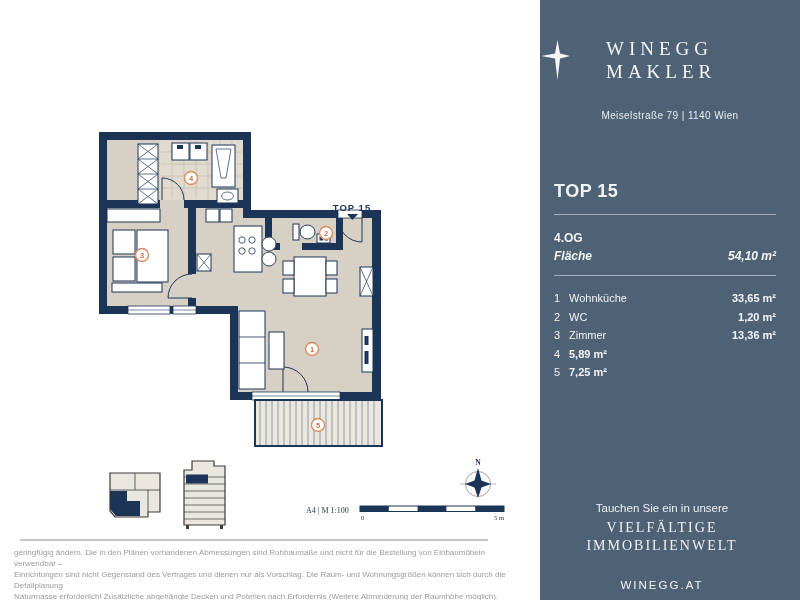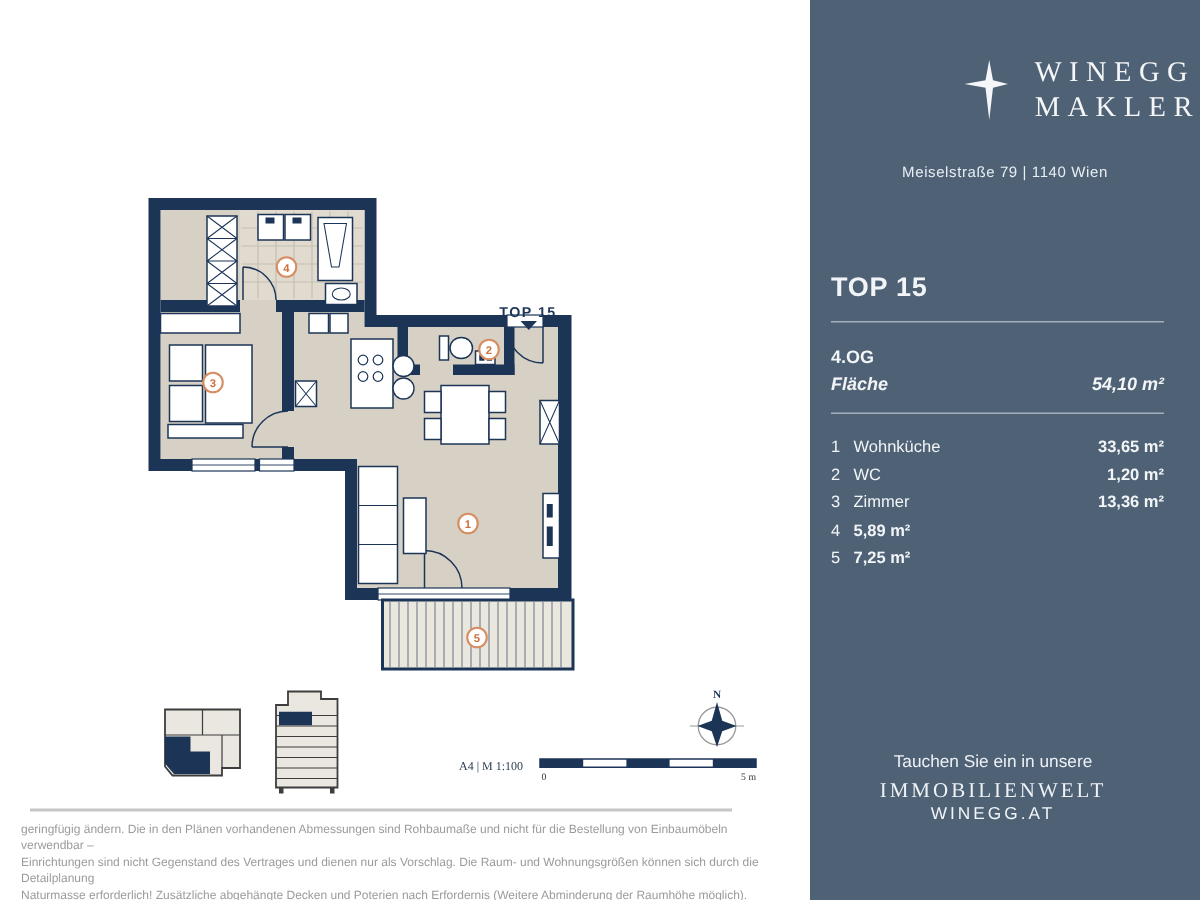--- a/index.html
+++ b/index.html
@@ -7,39 +7,39 @@
          font-family:"Liberation Sans",sans-serif;}
   
   .plan-panel{position:absolute;left:0;top:0;width:540px;height:600px;background:#fff;}
   .plan-panel svg{position:absolute;left:0;top:0;}
   .rule{position:absolute;left:20px;top:539px;width:468px;height:2px;background:#c6c6c6;}
   .disclaimer{position:absolute;left:14px;top:547px;width:496px;color:#9b9b9b;
               font-size:8px;line-height:11px;}
   
   .sidebar{position:absolute;left:540px;top:0;width:260px;height:600px;background:#4e6175;
            color:#f2f5f7;box-sizing:border-box;}
-  .logo{display:flex;align-items:center;justify-content:flex-end;gap:2px;margin-top:34px;}
+  .logo{display:flex;align-items:center;justify-content:flex-start;gap:20px;margin-top:34px;}
   .logo-text{font-family:"Liberation Serif",serif;font-size:19px;letter-spacing:5px;
              line-height:23px;color:#f4f6f8;}
   .address{text-align:center;font-size:10px;letter-spacing:.4px;margin-top:24px;color:#e9eef3;}
   .unit{padding:0 24px 0 14px;}
   .unit-title{font-size:18px;font-weight:bold;letter-spacing:.5px;margin-top:60px;}
   .divider{height:1px;background:rgba(238,243,248,.55);margin-top:12px;}
   .floor-line{font-size:12px;font-weight:bold;margin-top:16px;}
   .area-line{display:flex;justify-content:space-between;font-size:12px;font-weight:bold;margin-top:4px;font-style:italic;}
   .rooms{margin-top:13px;}
   .room-row{display:flex;font-size:11px;line-height:18.5px;}
   .room-nr{width:15px;flex:none;}
   .room-name{flex:1;}
   .room-area{text-align:right;font-weight:bold;}
   .footer{position:absolute;left:0;right:16px;top:502px;text-align:center;}
   .footer-intro{font-size:11.5px;color:#eef2f6;}
   .footer-serif{font-family:"Liberation Serif",serif;font-size:14px;letter-spacing:2px;
                 margin-top:5px;line-height:18px;color:#eef2f6;}
-  .footer-site{font-size:11.5px;letter-spacing:2px;margin-top:0;color:#f2f5f7;}
+  .footer-site{font-size:11.5px;letter-spacing:2px;margin-top:24px;color:#f2f5f7;}
   
   text{font-family:"Liberation Sans",sans-serif;}
   .sertext{font-family:"Liberation Serif",serif;}
 </style>
 </head>
 <body>
 
 <div class="stage">
 
   <div class="plan-panel">
@@ -258,18 +258,19 @@
         <div class="room-row">
           <span class="room-nr">5</span>
           <span class="room-area">7,25 m²</span>
         </div>
       </div>
     </div>
 
     <div class="footer">
       <div class="footer-intro">Tauchen Sie ein in unsere</div>
       <div class="footer-serif">
+        <div>VIELFÄLTIGE</div>
         <div>IMMOBILIENWELT</div>
       </div>
       <div class="footer-site">WINEGG.AT</div>
     </div>
   </aside>
 </div>
 
 </body></html>

